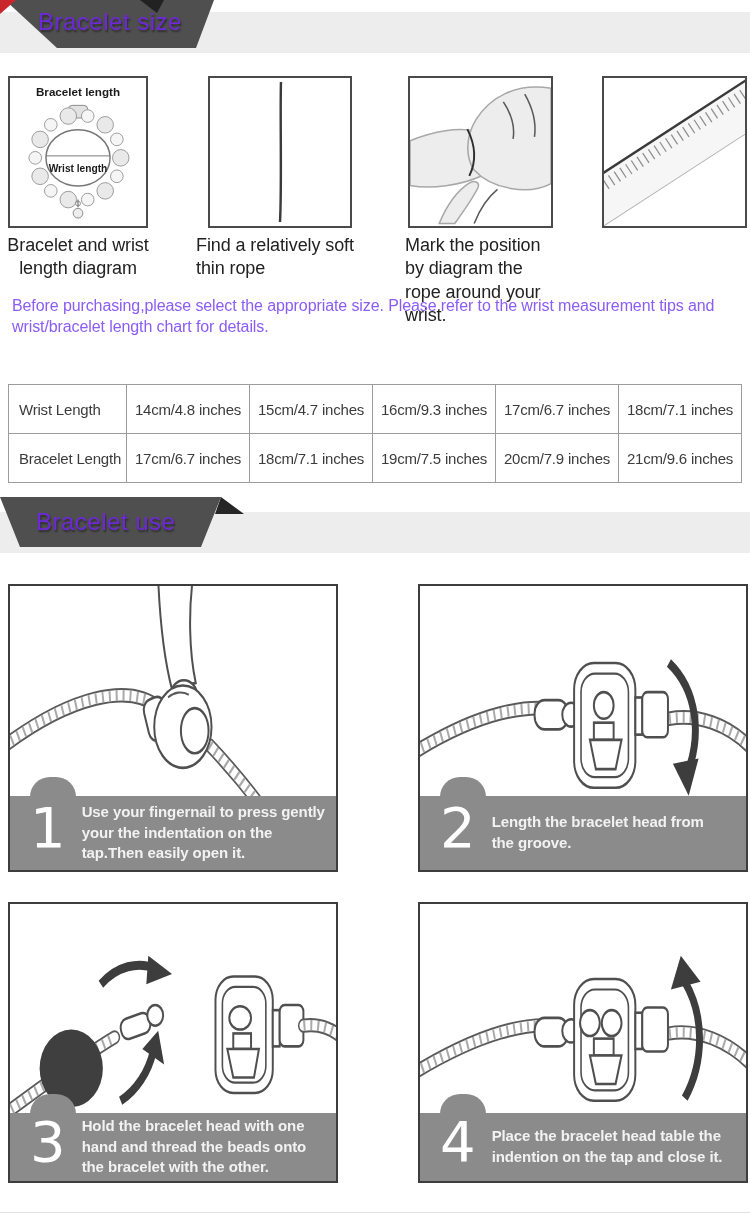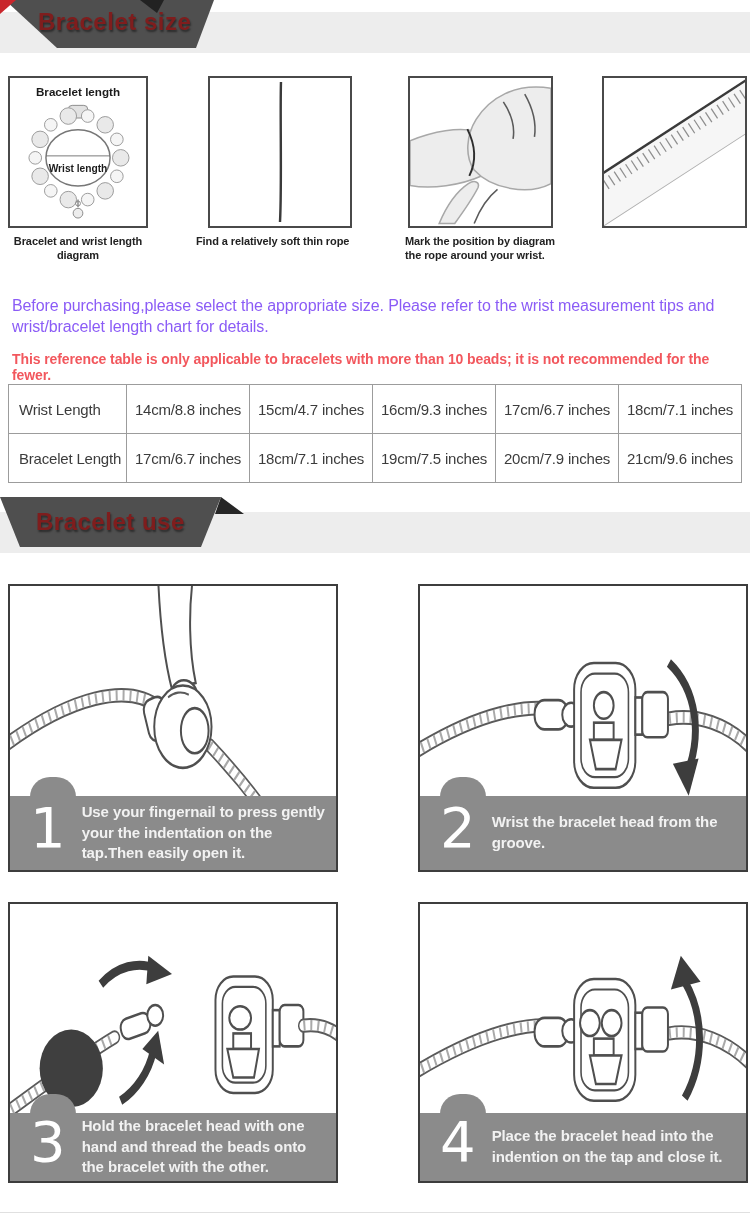--- a/index.html
+++ b/index.html
@@ -7,28 +7,28 @@
   .page {
     position:relative; width:750px; height:1213px; margin:0 auto;
     background:#fff; overflow:hidden;
     font-family:"Liberation Sans", sans-serif;
   }
   
   .band { position:absolute; left:0; width:750px; height:41px; background:#ededed; }
   .band1 { top:12px; } .band2 { top:512px; }
   .ribbon-svg { position:absolute; left:0; }
   .ribbon-title {
-    position:absolute; color:#7f1d1d; font-weight:bold; font-size:24px;
+    position:absolute; color:#6d28d9; font-weight:normal; font-size:24px;
     letter-spacing:.5px; text-shadow:1px 2px 2px rgba(0,0,0,.45); white-space:nowrap;
   }
   .rt1 { left:38px; top:8px; } .rt2 { left:36px; top:508px; }
   
   .mbox { position:absolute; top:76px; height:152px; background:#fff; border:2px solid #4a4a4a; }
   .mcap {
-    position:absolute; top:234px; font-size:11px; font-weight:bold; color:#222;
+    position:absolute; top:234px; font-size:18px; font-weight:normal; color:#222;
     line-height:1.3; letter-spacing:-.1px;
   }
   .mcap-center { text-align:center; }
   .svgfill { width:100%; height:100%; display:block; }
   .braclabel { font:bold 12px "Liberation Sans", sans-serif; fill:#1b1b1b; }
   .braclabel2 { font:bold 10.5px "Liberation Sans", sans-serif; fill:#1b1b1b; }
   
   .intro {
     position:absolute; left:12px; top:295px; width:734px;
     font-size:16px; font-weight:normal; color:#8b5cf6; line-height:1.32; letter-spacing:-.1px;
@@ -151,27 +151,26 @@
     <svg class="svgfill" viewBox="0 0 145 147">
       <g transform="rotate(-33 72 74)">
         <rect x="-45" y="52" width="240" height="46" fill="#f6f6f6" stroke="#b0b0b0"></rect>
         <line x1="-45" y1="52" x2="195" y2="52" stroke="#3a3a3a" stroke-width="2.5"></line>
         <line x1="-40" y1="63" x2="192" y2="63" stroke="#8f8f8f" stroke-width="12" stroke-dasharray="1.3 5.7"></line>
       </g>
     </svg>
   </div>
 
   <div class="intro">Before purchasing,please select the appropriate size. Please refer to the wrist measurement tips and wrist/bracelet length chart for details.</div>
-  <div class="warn">This reference table is only applicable to bracelets with more than 10 beads; it is not recommended for the fewer.</div>
 
   <table class="sizes">
     <tbody>
       <tr>
         <td class="rowlab">Wrist Length</td>
-        <td>14cm/8.8 inches</td>
+        <td>14cm/4.8 inches</td>
         <td>15cm/4.7 inches</td>
         <td>16cm/9.3 inches</td>
         <td>17cm/6.7 inches</td>
         <td>18cm/7.1 inches</td>
       </tr>
       <tr>
         <td class="rowlab">Bracelet Length</td>
         <td>17cm/6.7 inches</td>
         <td>18cm/7.1 inches</td>
         <td>19cm/7.5 inches</td>
@@ -228,21 +227,21 @@
       <rect class="ln" x="176" y="103" width="20" height="13"></rect>
       <path class="ln" d="M172,116 L204,116 L198,138 L178,138 Z"></path>
       <rect class="ln" x="218" y="84" width="7" height="28"></rect>
       <rect class="ln" x="225" y="80" width="26" height="34" rx="5"></rect>
       <path class="arrow-stroke" d="M252,58 C280,78 286,112 270,142"></path>
       <polygon class="arrow-head" points="256,134 272,158 282,130"></polygon>
     </svg>
     <div class="step-bar">
       <div class="bump"></div>
       <div class="step-num">2</div>
-      <div class="step-text" style="width:228px;">Wrist the bracelet head from the groove.</div>
+      <div class="step-text" style="width:228px;">Length the bracelet head from the groove.</div>
     </div>
   </div>
 
   <div class="upanel up-r2 up-left">
     <svg class="step-art svgfill" viewBox="0 0 330 214" preserveAspectRatio="none">
       <path class="rope-out" d="M-5,162 C40,137 75,117 106,103"></path>
       <path class="rope-in" d="M-5,162 C40,137 75,117 106,103"></path>
       <path class="rope-hatch" d="M-5,162 C40,137 75,117 106,103"></path>
       <g transform="rotate(-15 128 94)">
           <rect class="ln" x="112" y="86" width="30" height="16" rx="7"></rect>
@@ -288,18 +287,18 @@
       <rect class="ln" x="176" y="104" width="20" height="13"></rect>
       <path class="ln" d="M172,117 L204,117 L198,139 L178,139 Z"></path>
       <rect class="ln" x="218" y="84" width="7" height="28"></rect>
       <rect class="ln" x="225" y="80" width="26" height="34" rx="5"></rect>
       <path class="arrow-stroke" d="M268,150 C288,122 288,86 268,60"></path>
       <polygon class="arrow-head" points="254,66 264,40 284,60"></polygon>
     </svg>
     <div class="step-bar">
       <div class="bump"></div>
       <div class="step-num">4</div>
-      <div class="step-text" style="width:236px;">Place the bracelet head into the indention on the tap and close it.</div>
+      <div class="step-text" style="width:236px;">Place the bracelet head table the indention on the tap and close it.</div>
     </div>
   </div>
 
   <div class="bottom-edge"></div>
 </div>
 
 </body></html>

